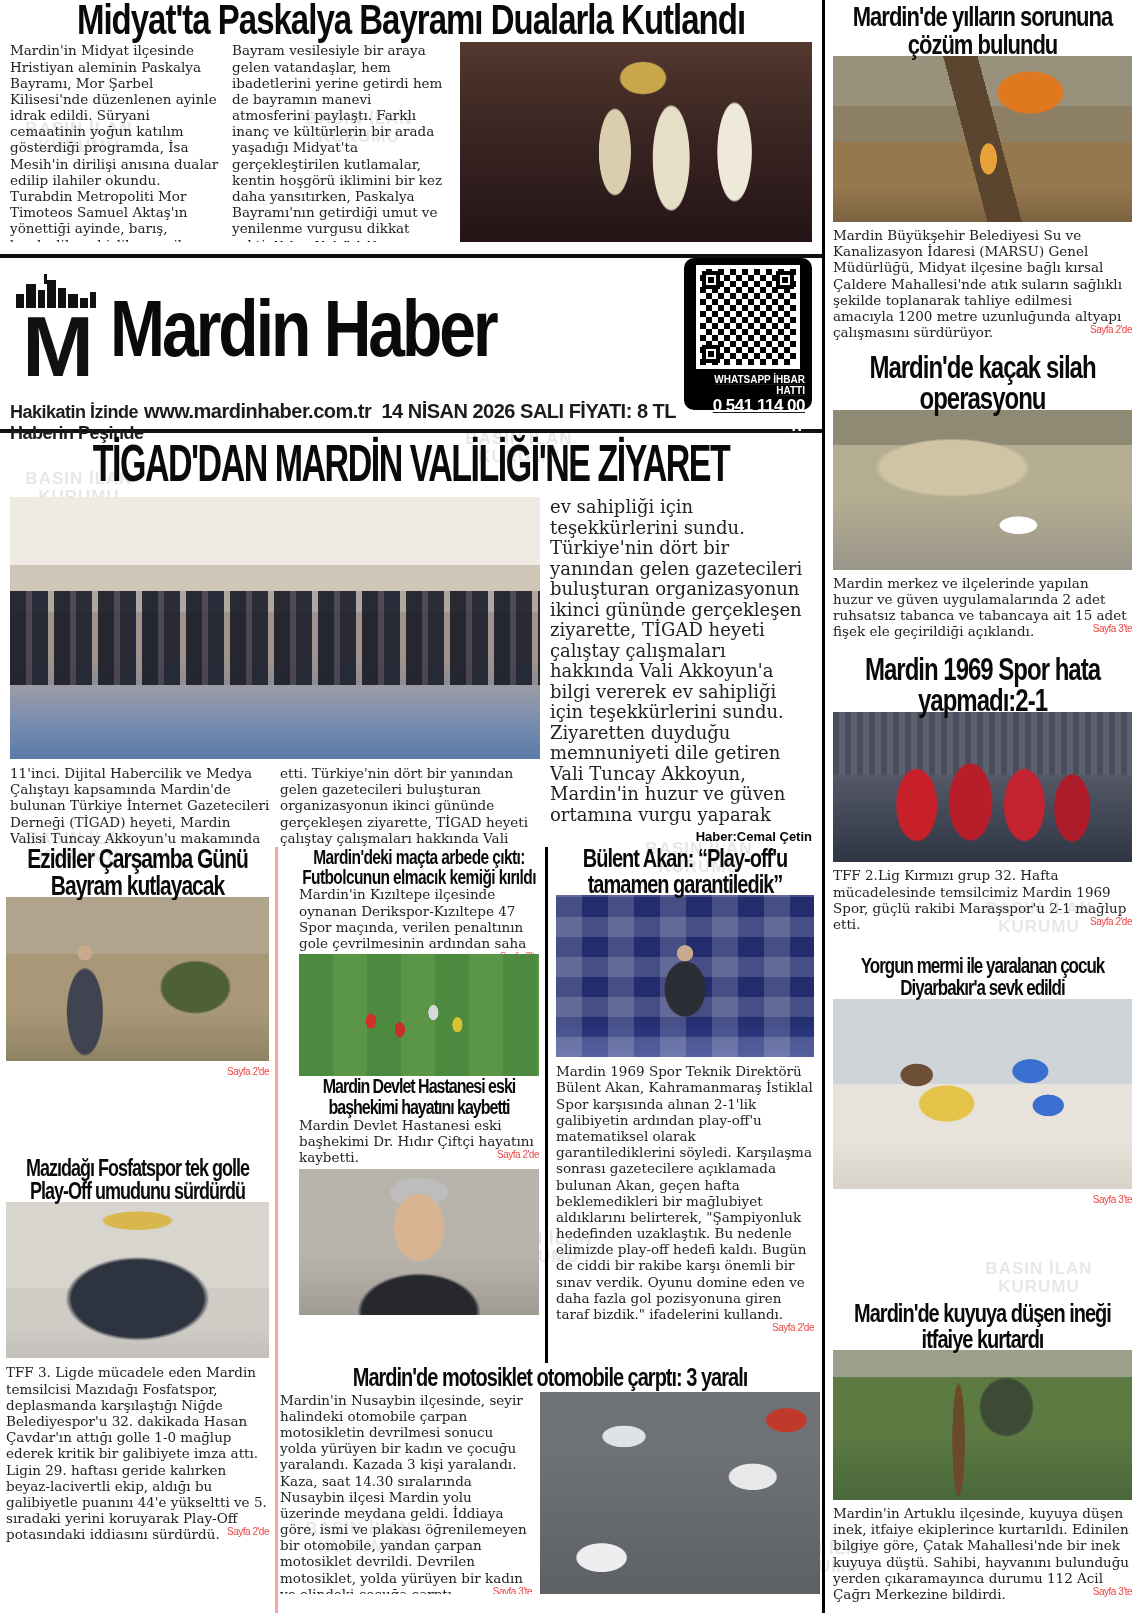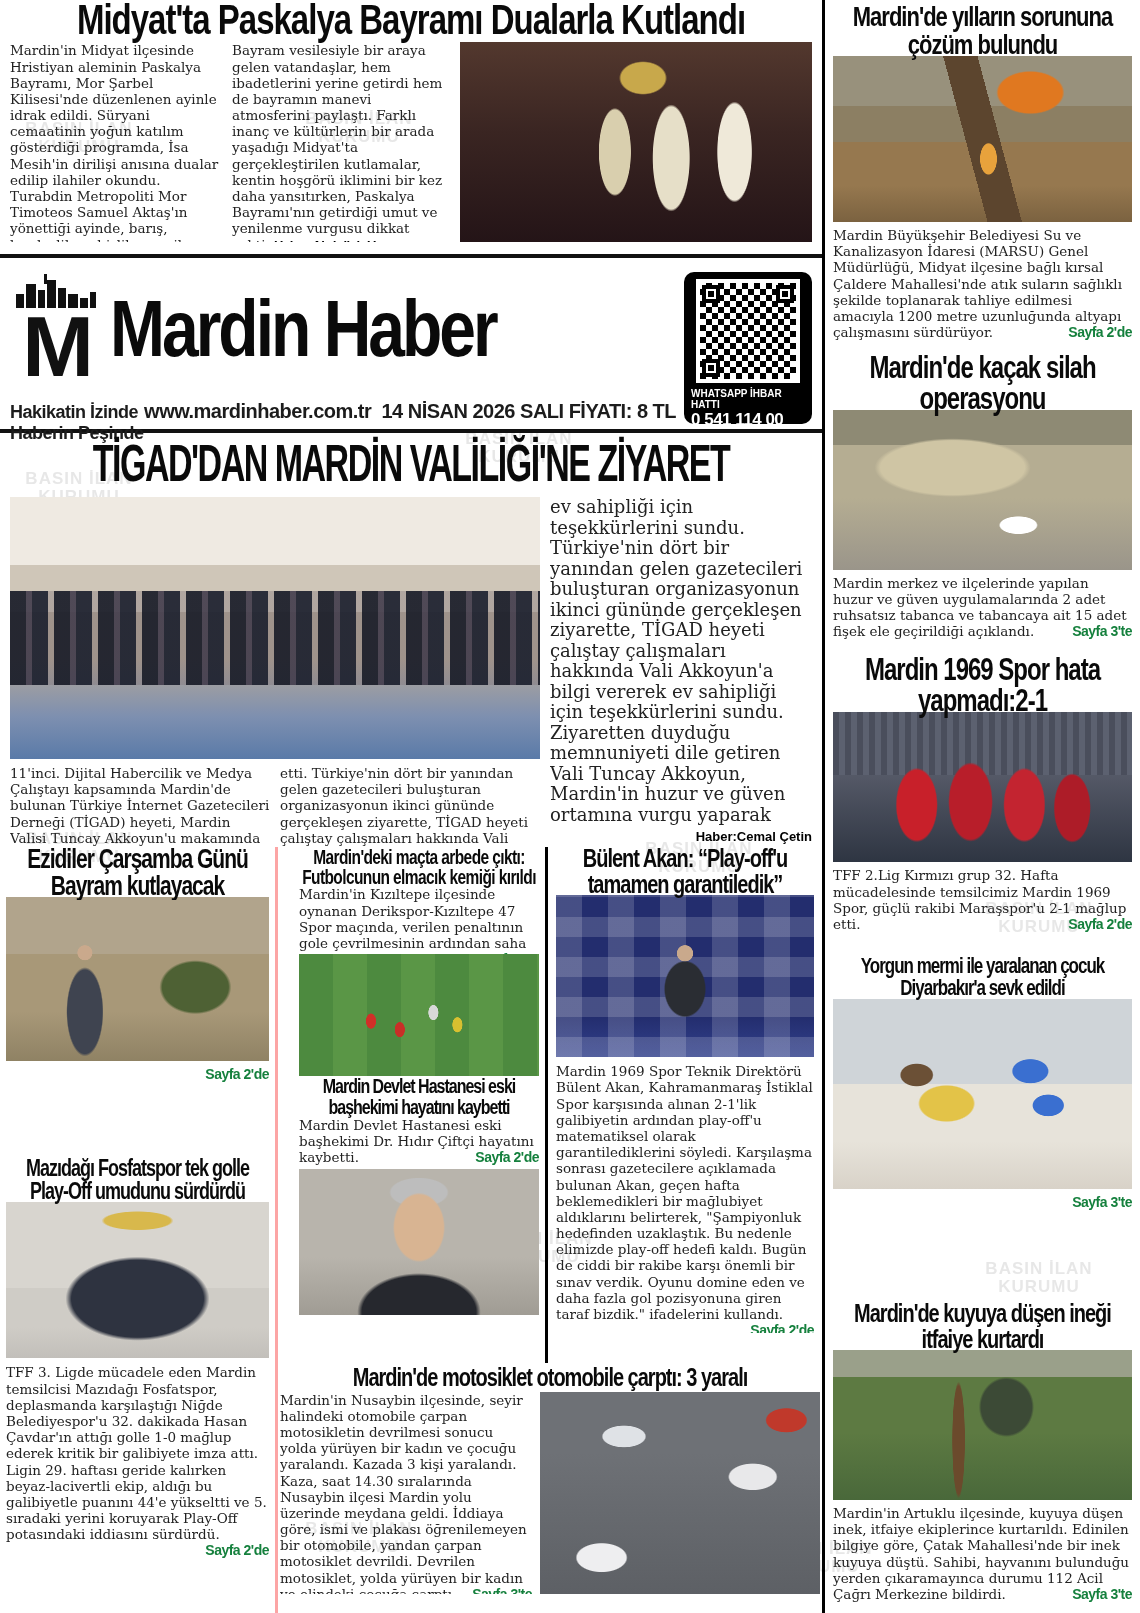--- a/index.html
+++ b/index.html
@@ -9,22 +9,22 @@
   .wm{position:absolute;width:118px;text-align:center;font-family:"Liberation Sans",sans-serif;
       font-weight:700;font-size:17px;line-height:1.05;color:rgba(110,110,110,0.17);letter-spacing:1px;}
   #content{position:relative;z-index:1;display:flex;height:100%;}
   .leftcol{width:822px;border-right:3px solid #000;display:flex;flex-direction:column;}
   .rail{width:315px;padding:4px 8px 0 8px;box-sizing:border-box;display:flex;flex-direction:column;}
 
   h1,h2{margin:0;font-family:"Liberation Sans",sans-serif;font-weight:700;color:#0a0a0a;
         text-align:center;line-height:0.98;letter-spacing:-1px;}
   .cond{transform:scaleY(1.28);transform-origin:50% 50%;}
   .body{font-size:13.5px;line-height:1.2;margin:0;text-align:left;color:#222;}
-  .page-ref{float:right;font-family:"Liberation Sans",sans-serif;font-weight:700;
-            font-size:14px;letter-spacing:-0.5px;color:#15803d;padding-left:6px;}
+  .page-ref{float:right;font-family:"Liberation Sans",sans-serif;font-weight:400;
+            font-size:10px;letter-spacing:-0.5px;color:#ef4444;padding-left:6px;}
   .byline{font-family:"Liberation Sans",sans-serif;font-weight:700;font-size:13px;
           letter-spacing:-0.5px;color:#000;}
   .byline-right{text-align:right;font-family:"Liberation Sans",sans-serif;font-weight:700;
           font-size:13px;color:#000;margin-top:2px;}
   .ph{background:#999;}
 
   
   .sec-pask{height:258px;border-bottom:4px solid #111;padding:4px 10px 0 10px;box-sizing:border-box;}
   .pask-row{display:flex;gap:10px;margin-top:6px;height:200px;overflow:hidden;}
   .pask-c1{width:212px;}
@@ -32,21 +32,21 @@
   .pask-photo{flex:1;}
 
   
   .sec-mast{height:175px;border-bottom:4px solid #111;padding:6px 10px 2px 10px;box-sizing:border-box;position:relative;}
   .mast-row{display:flex;align-items:center;height:128px;}
   .logo-icon{width:96px;height:112px;flex:0 0 auto;}
   .mast-title{font-family:"Liberation Sans",sans-serif;font-weight:700;font-size:66px;
               letter-spacing:-3px;color:#0a0a0a;transform:scaleY(1.2);transform-origin:left center;
               white-space:nowrap;margin-left:4px;}
   .qr-box{margin-left:auto;width:128px;height:152px;background:#000;border-radius:10px;
-          padding:7px 7px 4px 7px;box-sizing:border-box;text-align:left;position:relative;top:20px;}
+          padding:7px 7px 4px 7px;box-sizing:border-box;text-align:right;position:relative;top:6px;text-decoration:underline;}
   .qr-grid{width:96px;height:96px;margin:0 auto;background:
       conic-gradient(#000 0 25%, #fff 0 50%, #000 0 75%, #fff 0) 0 0/12px 12px;
       background-color:#fff;position:relative;border:4px solid #fff;}
   .fp{position:absolute;width:18px;height:18px;border:4px solid #000;background:#fff;box-sizing:border-box;}
   .fp::after{content:"";position:absolute;inset:2px;background:#000;}
   .fp.tl{top:2px;left:2px;} .fp.tr{top:2px;right:2px;} .fp.bl{bottom:2px;left:2px;}
   .qr-l1{color:#fff;font-family:"Liberation Sans",sans-serif;font-weight:700;font-size:10px;margin-top:5px;letter-spacing:0;}
   .qr-l2{color:#fff;font-family:"Liberation Sans",sans-serif;font-weight:700;font-size:17px;letter-spacing:-0.5px;}
   .mast-bottom{display:flex;align-items:baseline;margin-top:8px;}
   .tagline{font-family:"Liberation Sans",sans-serif;font-weight:700;font-size:18px;letter-spacing:-0.5px;}

